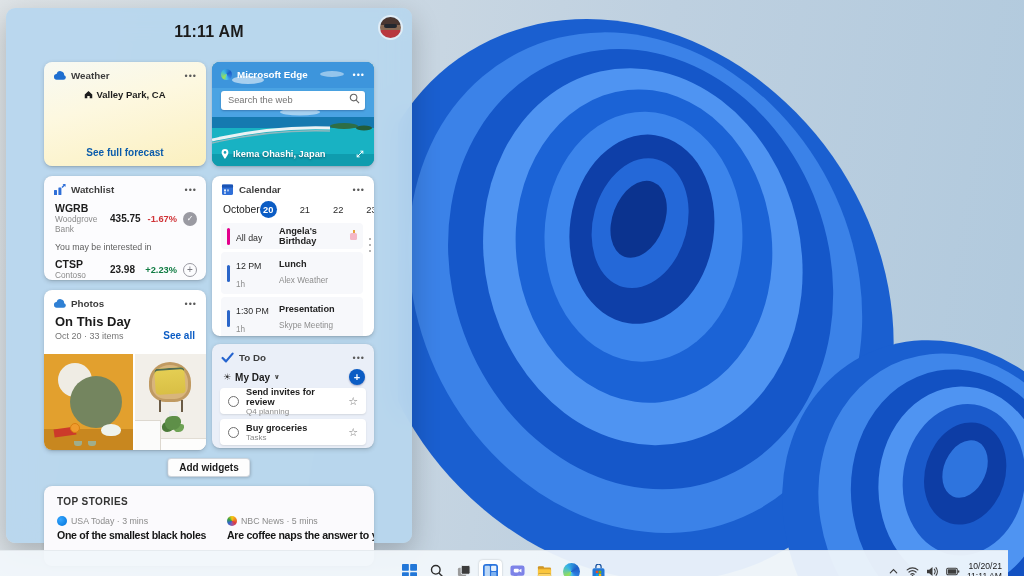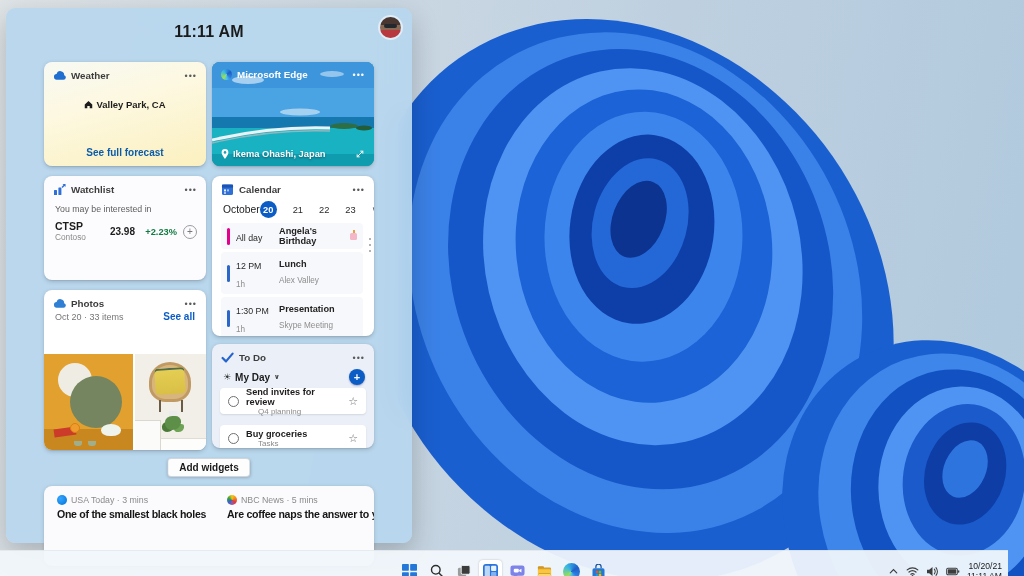--- a/index.html
+++ b/index.html
@@ -26,21 +26,21 @@
   .card { position:absolute; width:162px; background:#ffffff; border-radius:8px;
     box-shadow:0 1.5px 4px rgba(0,0,0,0.16), 0 .5px 1px rgba(0,0,0,0.08); overflow:hidden; }
   .card-head { display:flex; align-items:center; gap:5px; padding:7px 9px 0 9px; position:relative; z-index:3; }
   .card-title { font-size:9.8px; font-weight:700; color:#3d3d3d; }
   .more { margin-left:auto; font-size:9px; letter-spacing:1px; color:#5a5a5a; cursor:pointer; line-height:6px; }
   .icon13 { width:13px; height:13px; flex:none; }
 
   
   .weather { left:38px; top:54px; height:104px;
     background:linear-gradient(165deg,#f7f9f3 0%,#fdf8e0 40%,#fbf0bf 100%); }
-  .w-loc { margin-top:17px; display:flex; justify-content:center; align-items:center; gap:3px;
+  .w-loc { margin-top:7px; display:flex; justify-content:center; align-items:center; gap:3px;
     font-size:9.5px; font-weight:700; color:#1d1d1d; }
   .w-main { display:flex; align-items:center; padding:3px 10px 0 12px; gap:7px; }
   .sun { width:25px; height:25px; border-radius:50%; flex:none;
     background:radial-gradient(circle at 38% 35%,#ffe08a,#f7b32d 70%,#efa11d);
     box-shadow:0 0 9px rgba(248,190,70,.9); }
   .temp { display:flex; color:#141414; }
   .temp-num { font-size:27px; line-height:27px; font-weight:400; }
   .units { display:flex; flex-direction:column; margin-left:2px; margin-top:4px; font-size:7.5px; }
   .unit-f { font-weight:700; color:#1b1b1b; border-bottom:1px solid #9b9b8d; padding-bottom:1px; cursor:pointer; }
   .unit-c { color:#8d8d80; padding-top:1px; cursor:pointer; }
@@ -74,21 +74,21 @@
   .wl-act { width:14px; height:14px; border-radius:50%; margin-left:6px; flex:none;
     display:flex; align-items:center; justify-content:center; font-size:8px; cursor:pointer; }
   .wl-act.done { background:#9a9aa2; color:#fff; }
   .wl-act.add { border:1px solid #9a9aa2; color:#77777e; font-size:10px; }
   .wl-note { margin:8px 0 0 11px; font-size:8.8px; color:#5d5d5d; }
 
   
   .calendar { left:206px; top:168px; height:160px; }
   .cal-sub { display:flex; align-items:center; padding:0 10px 0 11px; margin-top:5px; }
   .cal-month { font-size:10.3px; font-weight:400; color:#1c1c1c; }
-  .cal-dates { margin-left:auto; display:flex; align-items:center; gap:16px; font-size:9.3px; color:#2a2a2a; }
+  .cal-dates { margin-left:auto; display:flex; align-items:center; gap:23px; font-size:9.3px; color:#2a2a2a; }
   .cal-date { cursor:pointer; }
   .cal-date.sel { width:17px; height:17px; border-radius:50%; background:#0b5cc4; color:#fff;
     display:flex; align-items:center; justify-content:center; font-weight:700; }
   .cal-chevron { color:#4a4a4a; font-size:8px; cursor:pointer; }
   .cal-events { position:absolute; top:47px; left:9px; right:11px; display:flex; flex-direction:column; gap:3px; }
   .cal-ev { display:flex; align-items:center; gap:6px; background:#f7f8fb; border-radius:4px;
     padding:3px 6px; min-height:23px; cursor:pointer; }
   .ev-bar { width:3px; height:17px; border-radius:2px; flex:none; }
   .ev-bar.pink { background:#e3008c; } .ev-bar.blue { background:#2b66c9; }
   .ev-time { width:37px; flex:none; }
@@ -125,26 +125,26 @@
 
   
   .todo { left:206px; top:336px; height:104px; background:#eaeff8; }
   .td-myday { display:flex; align-items:center; gap:4px; padding:0 9px 0 11px; margin-top:5px;
     font-size:10px; font-weight:700; color:#1c1c1c; }
   .td-sun { font-size:9px; color:#333; }
   .td-chevron { font-size:7px; color:#444; }
   .td-add { margin-left:auto; width:16px; height:16px; border-radius:50%; background:#0b5cc4; color:#fff;
     display:flex; align-items:center; justify-content:center; font-size:11px; line-height:11px; cursor:pointer;
     box-shadow:0 1px 2px rgba(0,0,80,.3); }
-  .td-tasks { position:absolute; left:8px; right:8px; top:44px; display:flex; flex-direction:column; gap:11px; }
+  .td-tasks { position:absolute; left:8px; right:8px; top:44px; display:flex; flex-direction:column; gap:5px; }
   .td-task { background:#fff; border-radius:4px; box-shadow:0 1px 2px rgba(0,0,0,.1);
     display:flex; align-items:center; gap:7px; padding:4px 8px; height:26px; cursor:pointer; }
   .td-circle { width:11px; height:11px; border:1.3px solid #6f6f6f; border-radius:50%; flex:none; cursor:pointer; }
   .td-txt .l1 { font-size:9.2px; font-weight:600; color:#1d1d1d; }
-  .td-txt .l2 { font-size:8px; color:#8a8a8a;margin-left:12px; }
+  .td-txt .l2 { font-size:8px; color:#8a8a8a; }
   .td-star { margin-left:auto; color:#7a7a7a; font-size:11px; cursor:pointer; }
 
   
   .add-widgets { position:absolute; top:450px; left:50%; transform:translateX(-50%);
     background:#fdfdfd; border:1px solid rgba(120,140,160,.35); border-radius:4px; padding:3px 11px;
     font-size:10px; font-weight:700; color:#1b1b1b; box-shadow:0 1px 3px rgba(0,0,0,.18); cursor:pointer; }
   .stories { left:38px; top:478px; width:330px; height:80px; background:#fbfafd; }
   .st-head { padding:10px 13px 0; font-size:10px; font-weight:700; color:#333; letter-spacing:.4px; }
   .st-row { display:flex; padding:9px 13px 0; gap:20px; }
   .st-item { width:150px; cursor:pointer; }
@@ -230,20 +230,27 @@
         <path d="M0 78 Q 60 64 118 66" stroke="#e9f2f4" stroke-width="3" fill="none"></path>
         <path d="M0 81 Q 60 67 118 69" stroke="#8fb7bd" stroke-width="1.4" fill="none"></path>
         <ellipse cx="132" cy="64" rx="14" ry="3" fill="#2e6e46"></ellipse>
         <ellipse cx="152" cy="66" rx="8" ry="2.4" fill="#235c39"></ellipse>
       </svg>
       <div class="card-head">
         <span class="edge-orb" style="width:11px;height:11px;flex:none"></span>
         <span class="card-title">Microsoft Edge</span>
         <span class="more">•••</span>
       </div>
+      <div class="edge-search">
+        <input type="text" placeholder="Search the web" style="">
+        <svg width="11" height="11" viewBox="0 0 12 12">
+            <circle cx="5" cy="5" r="3.6" fill="none" stroke="#666" stroke-width="1.2"></circle>
+            <path d="M7.8 7.8 11 11" stroke="#666" stroke-width="1.2"></path>
+          </svg>
+      </div>
       <div class="edge-cap">
         <svg width="8" height="10" viewBox="0 0 10 13">
             <path d="M5 0a4.4 4.4 0 0 1 4.4 4.4C9.4 7.6 5 12.6 5 12.6S.6 7.6.6 4.4A4.4 4.4 0 0 1 5 0z" fill="#fff"></path>
             <circle cx="5" cy="4.4" r="1.7" fill="#18a0b8"></circle>
           </svg>
         <span>Ikema Ohashi, Japan</span>
         <svg class="edge-expand" width="10" height="10" viewBox="0 0 14 14">
             <path d="M3 11 11 3M8 3h3v3M6 11H3V8" stroke="#fff" stroke-width="1.4" fill="none" stroke-linecap="round"></path>
           </svg>
       </div>
@@ -252,20 +259,29 @@
     <div class="card watchlist">
       <div class="card-head">
         <svg class="icon13" viewBox="0 0 13 13">
             <rect x="1" y="7" width="3" height="5" rx=".6" fill="#2f6fd8"></rect>
             <rect x="5.4" y="4.4" width="3" height="7.6" rx=".6" fill="#2f6fd8"></rect>
             <path d="M9 4.5 12 1.5" stroke="#2f6fd8" stroke-width="1.4"></path>
             <path d="M12.5 4V1h-3z" fill="#2f6fd8"></path>
           </svg>
         <span class="card-title">Watchlist</span>
         <span class="more">•••</span>
+      </div>
+      <div class="wl-row">
+        <div>
+          <div class="wl-sym">WGRB</div>
+          <div class="wl-name">Woodgrove Bank</div>
+        </div>
+        <span class="wl-price">435.75</span>
+        <span class="wl-chg neg">-1.67%</span>
+        <span class="wl-act done">✓</span>
       </div>
       <div class="wl-note">You may be interested in</div>
       <div class="wl-row">
         <div>
           <div class="wl-sym">CTSP</div>
           <div class="wl-name">Contoso</div>
         </div>
         <span class="wl-price">23.98</span>
         <span class="wl-chg pos">+2.23%</span>
         <span class="wl-act add">+</span>
@@ -301,21 +317,21 @@
           <span class="ev-body">
               <span class="e1">
                 <span>Angela's Birthday</span>
                 <span class="cake"></span>
               </span>
             </span>
         </div>
         <div class="cal-ev">
           <span class="ev-bar blue"></span>
           <span class="ev-time"><span class="t1">12 PM</span><br><span class="t2">1h</span></span>
-          <span class="ev-body"><span class="e1">Lunch</span><span class="e2">Alex Valley</span></span>
+          <span class="ev-body"><span class="e1">Lunch</span><span class="e2">Alex Weather</span></span>
         </div>
         <div class="cal-ev">
           <span class="ev-bar blue"></span>
           <span class="ev-time"><span class="t1">1:30 PM</span><br><span class="t2">1h</span></span>
           <span class="ev-body"><span class="e1">Presentation</span><span class="e2">Skype Meeting</span></span>
         </div>
 
       </div>
       <div class="cal-scroll">
           <i></i>
@@ -325,20 +341,21 @@
     </div>
 
     <div class="card photos">
       <div class="card-head">
         <svg class="icon13" viewBox="0 0 14 12">
             <path d="M4.2 10.5a3 3 0 0 1-.3-6A4.1 4.1 0 0 1 12 5.6a2.5 2.5 0 0 1-.7 4.9z" fill="#2f80d4"></path>
           </svg>
         <span class="card-title">Photos</span>
         <span class="more">•••</span>
       </div>
+      <div class="ph-heading">On This Day</div>
       <div class="ph-subrow">
         <span>Oct 20 · 33 items</span>
         <span class="ph-link">See all</span>
       </div>
       <div class="ph-imgs">
         <div class="photo photo1">
           <i class="p1-white" style="position:absolute"></i>
             <i class="p1-green" style="position:absolute"></i>
           <i class="p1-cloth" style="position:absolute"></i>
             <i class="p1-orange" style="position:absolute"></i>
@@ -387,20 +404,21 @@
             <div class="l2">Tasks</div>
           </span>
           <span class="td-star">☆</span>
         </div>
       </div>
     </div>
 
     <div class="add-widgets">Add widgets</div>
 
     <div class="card stories">
+      <div class="st-head">TOP STORIES</div>
       <div class="st-row">
         <div class="st-item">
           <div class="st-src">
             <span class="st-logo usa"></span>
             <span>USA Today · 3 mins</span>
           </div>
           <div class="st-headline">One of the smallest black holes — and</div>
         </div>
         <div class="st-item">
           <div class="st-src">

